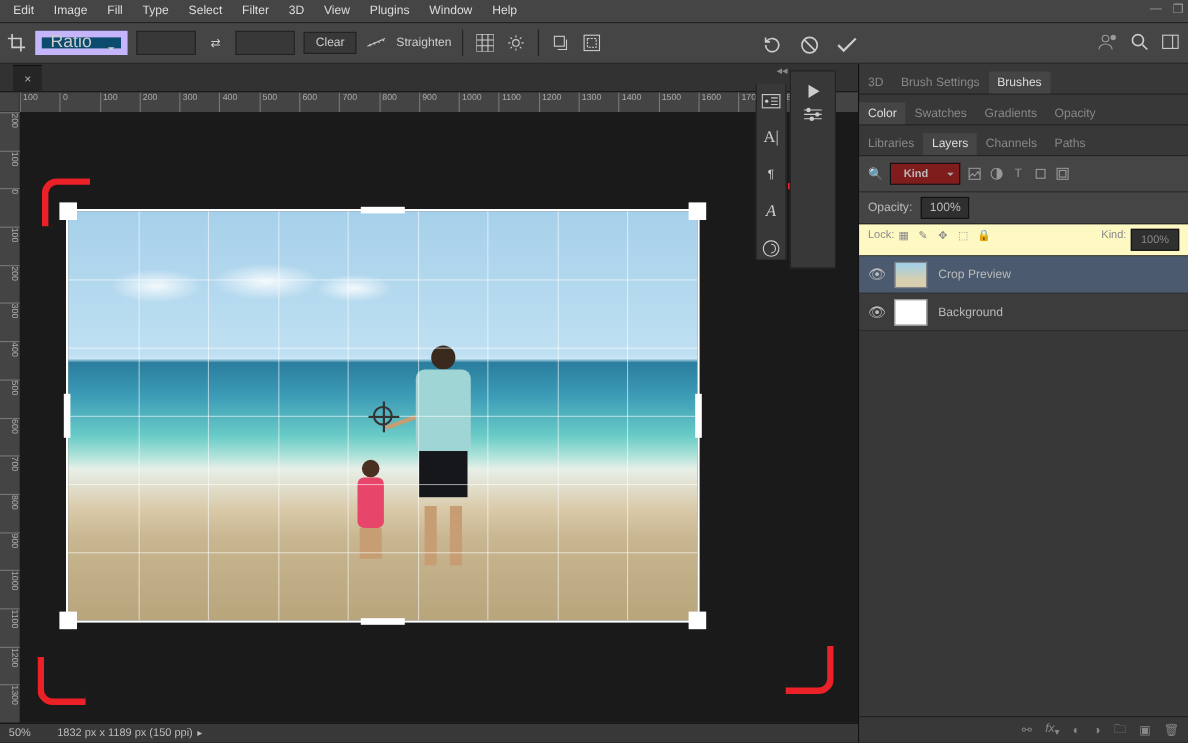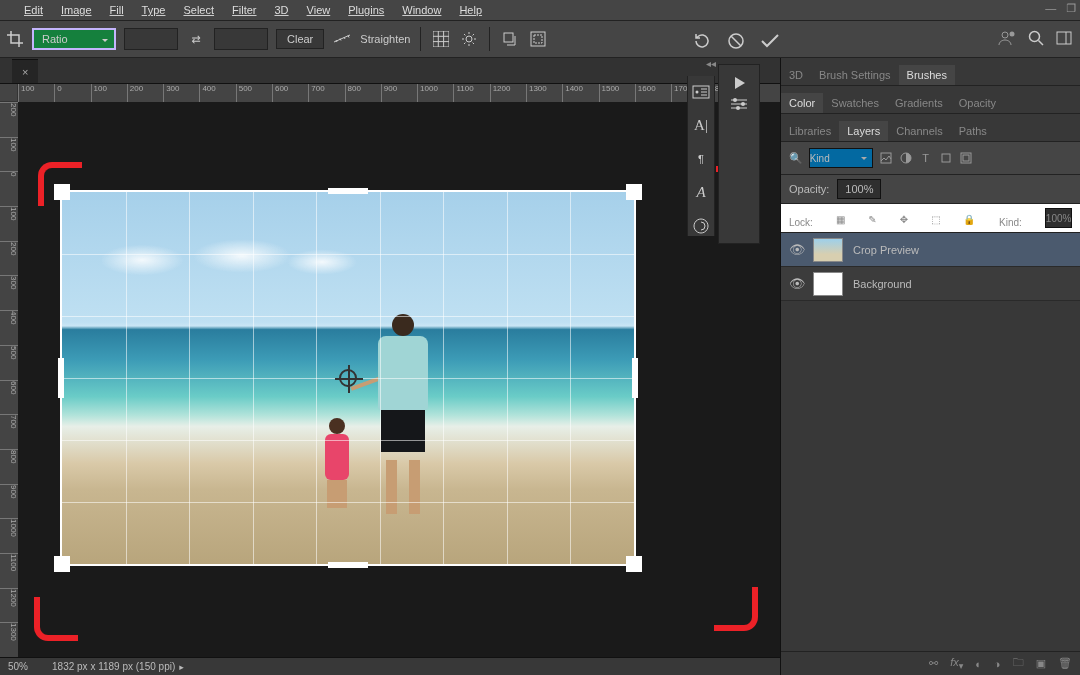--- a/index.html
+++ b/index.html
@@ -1,24 +1,24 @@
 <!DOCTYPE html>
 <html><head>
 <meta charset="utf-8">
 <style>
 * { margin: 0; padding: 0; box-sizing: border-box; font-family: "Segoe UI", Tahoma, sans-serif; }
 body { background: #323232; color: #ccc; width: 1080px; height: 675px; overflow: hidden; position: relative; font-size: 11px; }
 
-.menubar { height: 20px; background: #454545; display: flex; align-items: center; padding: 0 16px; gap: 2px; text-decoration: underline; }
+.menubar { height: 20px; background: #454545; display: flex; align-items: center; padding: 0 4px; gap: 2px; }
 .menubar .item { padding: 2px 8px; cursor: pointer; color: #ddd; font-size: 11px; }
 .win-controls { position: absolute; right: 4px; top: 2px; display: flex; gap: 10px; color: #999; }
 
 .optbar { height: 38px; background: #454545; border-top: 1px solid #222; border-bottom: 1px solid #222; display: flex; align-items: center; padding: 0 6px; gap: 8px; }
 .crop-tool-icon { width: 18px; height: 18px; display: flex; align-items: center; justify-content: center; }
-.dropdown { background: #15803d; border: 2px solid #c4b5fd; height: 22px; padding: 0 20px 0 8px; display: flex; align-items: center; font-size: 11px; color: #ccc; position: relative; }
+.dropdown { background: #0c4a6e; border: 6px solid #c4b5fd; height: 22px; padding: 0 20px 0 8px; display: flex; align-items: center; font-size: 16px; color: #ccc; position: relative; }
 .dropdown::after { content: ""; position: absolute; right: 6px; top: 9px; border: 3px solid transparent; border-top-color: #ccc; }
 .numfield { background: #383838; border: 1px solid #222; height: 22px; width: 54px; }
 .swap-icon, .opt-icon { width: 20px; height: 20px; display: flex; align-items: center; justify-content: center; color: #ccc; cursor: pointer; }
 .btn-clear { background: #383838; border: 1px solid #222; padding: 3px 10px; font-size: 11px; color: #ccc; cursor: pointer; }
 .opt-sep { width: 1px; height: 24px; background: #222; margin: 0 2px; }
 
 .commit-bar { position: absolute; right: 300px; top: 24px; height: 34px; display: flex; align-items: center; gap: 14px; }
 .commit-icon { width: 20px; height: 20px; display: flex; align-items: center; justify-content: center; color: #ccc; cursor: pointer; }
 
 .right-icons { position: absolute; right: 8px; top: 30px; display: flex; gap: 12px; align-items: center; color: #aaa; }
@@ -76,28 +76,28 @@
 .vstrip2{position:absolute;top:64px;left:718px;width:42px;height:180px;background:#383838;border:1px solid #222;display:flex;flex-direction:column;align-items:center;gap:6px;padding-top:10px;}
 .collapse-arrows{position:absolute;top:58px;left:706px;color:#888;font-size:10px;}
 
 .panels{position:absolute;top:58px;right:0;width:300px;bottom:0;background:#383838;border-left:1px solid #111;font-size:11px;color:#bbb;}
 .panel-tabs{display:flex;height:28px;align-items:flex-end;border-bottom:1px solid #222;}
 .panel-tabs .tab{padding:6px 10px;color:#888;cursor:pointer;}
 .panel-tabs .tab.active{background:#454545;color:#ddd;}
 .panel-tabs.small .tab{padding:4px 8px;font-size:11px;}
 
 .layers-opts{padding:6px 8px;display:flex;align-items:center;gap:6px;background:#454545;border-bottom:1px solid #222;}
-.kind-dd{background:#0369a1;height:20px;width:64px;border:1px solid #111;display:flex;align-items:center;padding:0 0;position:relative;font-size:10px;}
+.kind-dd{background:#7f1d1d;height:20px;width:64px;border:1px solid #111;display:flex;align-items:center;padding:0 12px;position:relative;font-size:10px;font-weight:bold;}
 .kind-dd::after{content:"";position:absolute;right:5px;top:8px;border:3px solid transparent;border-top-color:#aaa;}
 .filter-ic{width:14px;height:14px;display:flex;align-items:center;justify-content:center;color:#999;}
 .blend-row{display:flex;align-items:center;padding:4px 8px;gap:8px;background:#454545;border-bottom:1px solid #222;}
 .blend-dd{flex:1;background:#2f2f2f;height:20px;border:1px solid #111;padding:0 6px;display:flex;align-items:center;position:relative;}
 .blend-dd::after{content:"";position:absolute;right:5px;top:8px;border:3px solid transparent;border-top-color:#aaa;}
 .op-field{background:#2f2f2f;height:20px;width:44px;border:1px solid #111;display:flex;align-items:center;justify-content:center;}
-.lock-row{display:flex;align-items:flex-end;padding:4px 8px;gap:23px;background:#ffffff;border-bottom:1px solid #222;font-size:10px;color:#888;}
+.lock-row{display:flex;align-items:flex-start;padding:4px 8px;gap:4px;background:#fef9c3;border-bottom:1px solid #222;font-size:10px;color:#888;}
 .lock-ic{width:14px;height:14px;color:#888;}
 
 .layer-list{background:#3c3c3c;}
 .layer-row{display:flex;align-items:center;height:34px;padding:0 8px;gap:10px;border-bottom:1px solid #2a2a2a;}
 .layer-row.sel{background:#4b5a6e;}
 .eye{width:14px;font-size:13px;cursor:pointer;}
 .thumb{width:30px;height:24px;border:1px solid #888;background:#fff;}
 .thumb.beach-t{background:linear-gradient(to bottom,#9ed0ea 0%,#d8cfb0 70%);}
 
 .panel-footer{position:absolute;bottom:0;left:0;right:0;height:24px;background:#383838;border-top:1px solid #222;display:flex;align-items:center;justify-content:flex-end;gap:12px;padding:0 8px;color:#888;font-size:11px;}

